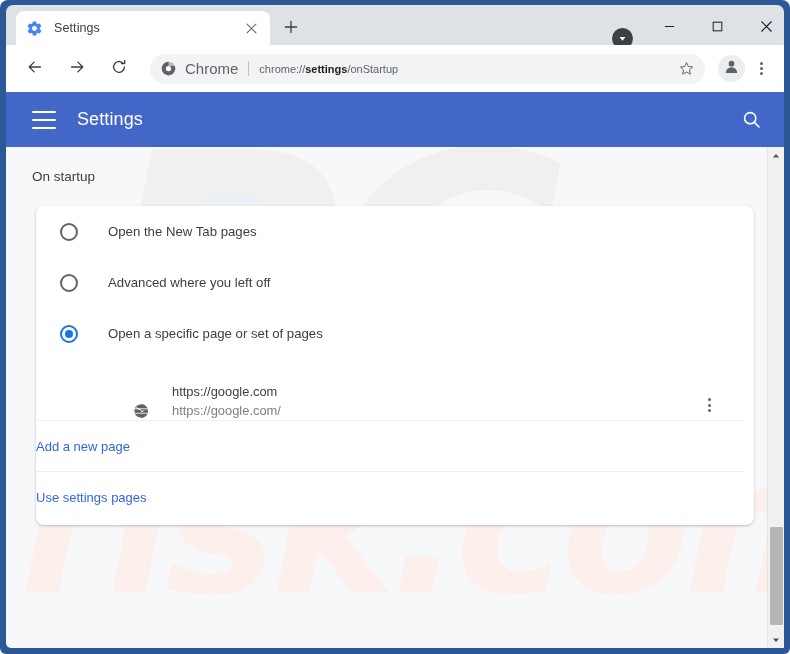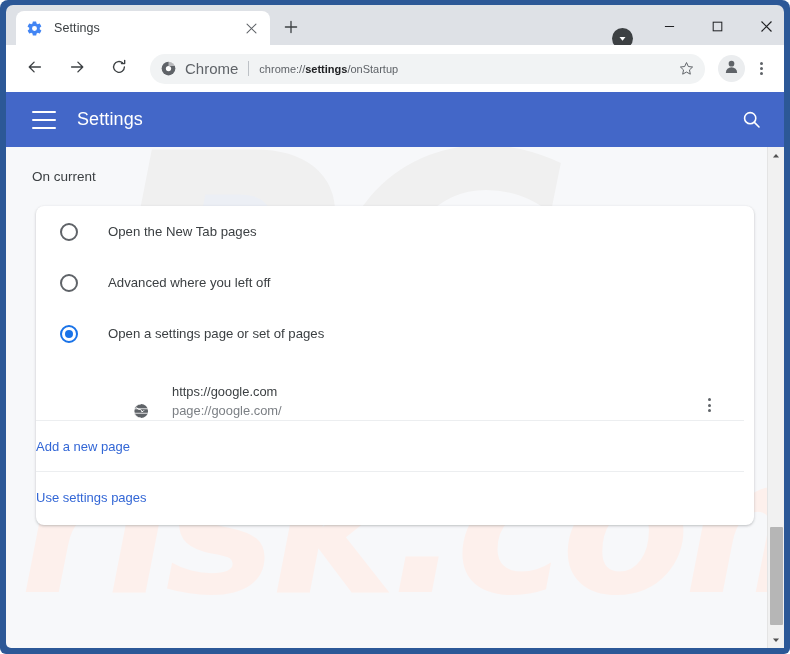--- a/index.html
+++ b/index.html
@@ -517,50 +517,50 @@
     <div id="watermark">
       <div id="wm-circle"></div>
       <div id="wm-dot-a"></div>
       <div id="wm-dot-b"></div>
       <div id="wm-pc">PC</div>
       <div id="wm-risk">risk.com</div>
     </div>
 
     <div id="content-inner">
 
-      <div id="section-title">On current</div>
+      <div id="section-title">On startup</div>
 
       <div id="startup-card">
 
         <div class="radio-row">
           <span class="radio-mark"></span>
           <span class="radio-label">Open the New Tab pages</span>
         </div>
 
         <div class="radio-row">
           <span class="radio-mark"></span>
           <span class="radio-label">Advanced where you left off</span>
         </div>
 
         <div class="radio-row">
           <span class="radio-mark checked"></span>
-          <span class="radio-label">Open a settings page or set of pages</span>
+          <span class="radio-label">Open a specific page or set of pages</span>
         </div>
 
         <div id="url-row">
           <span id="site-globe-icon">
             <svg viewBox="0 0 24 24" width="18" height="18">
               <circle cx="12" cy="12" r="9.4" fill="#5f6368"></circle>
               <path d="M12 2.6 a9.4 9.4 0 0 0 0 18.8 M3 9 h18 M3 15 h18" stroke="#ffffff" stroke-width="1.1" fill="none"></path>
               <path d="M6 7 a5 5 0 0 0 5 3 a3 3 0 0 1 2 3 a4 4 0 0 0 3-2" stroke="#ffffff" stroke-width="1.3" fill="none"></path>
             </svg>
           </span>
           <span id="url-text-block">
             <div id="url-title">https://google.com</div>
-            <div id="url-sub">page://google.com/</div>
+            <div id="url-sub">https://google.com/</div>
           </span>
           <span id="url-row-menu">
             <span class="kebab-dot"></span>
             <span class="kebab-dot"></span>
             <span class="kebab-dot"></span>
           </span>
         </div>
 
         <div class="link-row" id="add-page-row">
           <span class="link-text">Add a new page</span>

